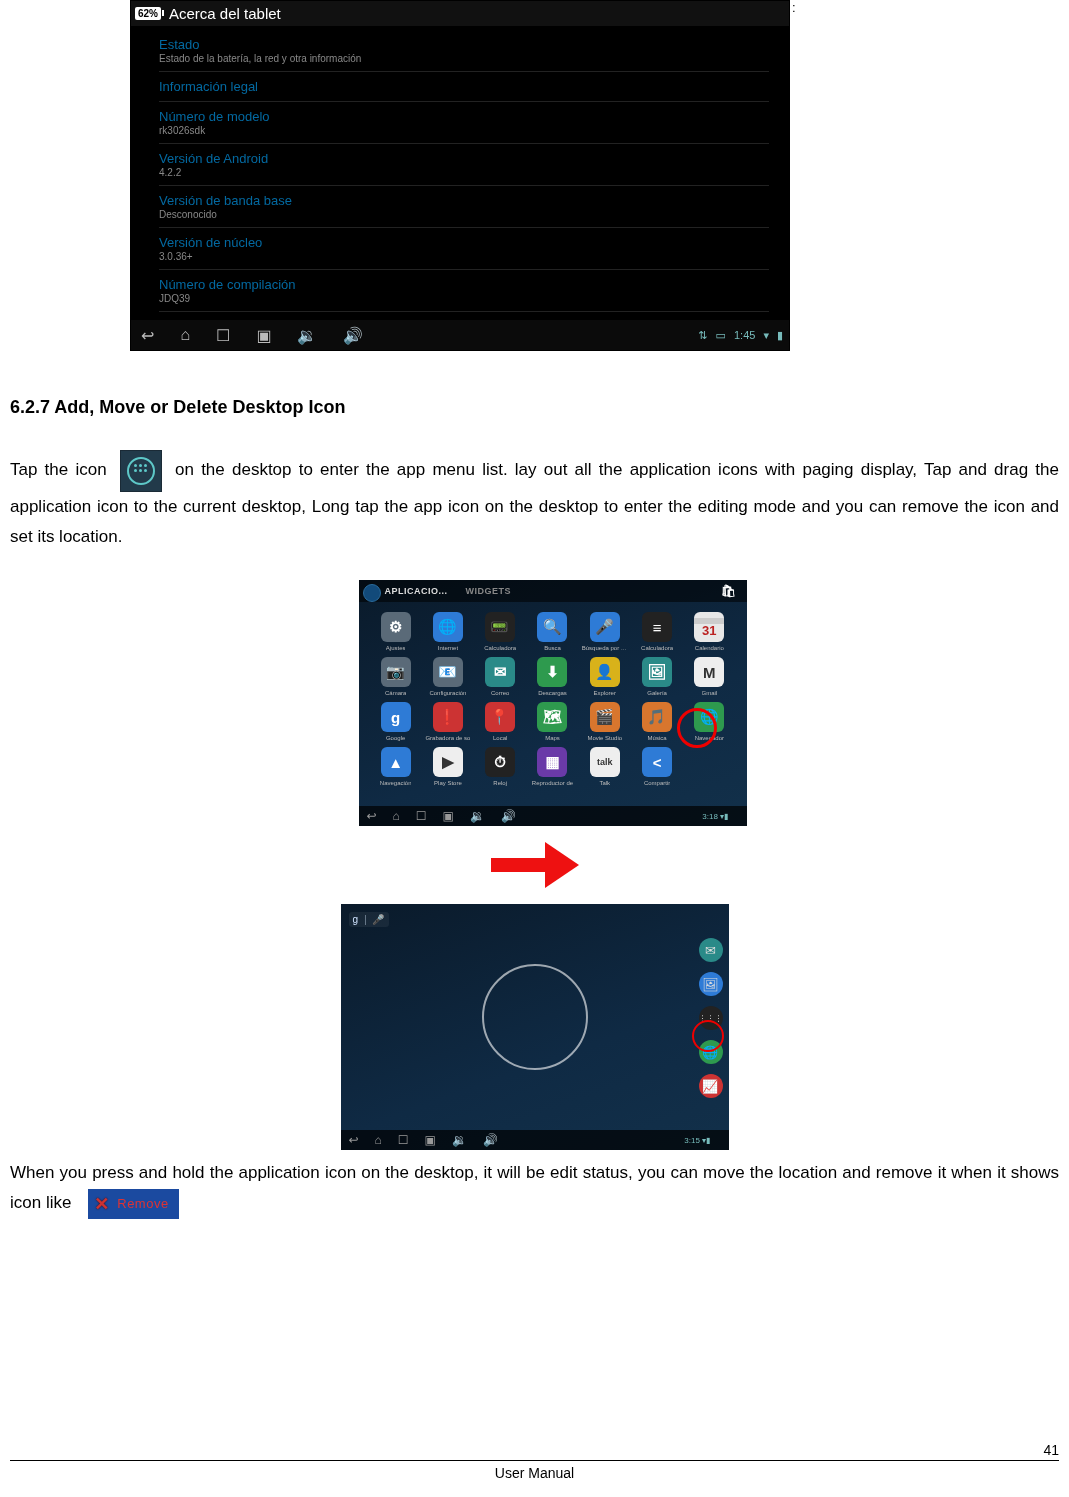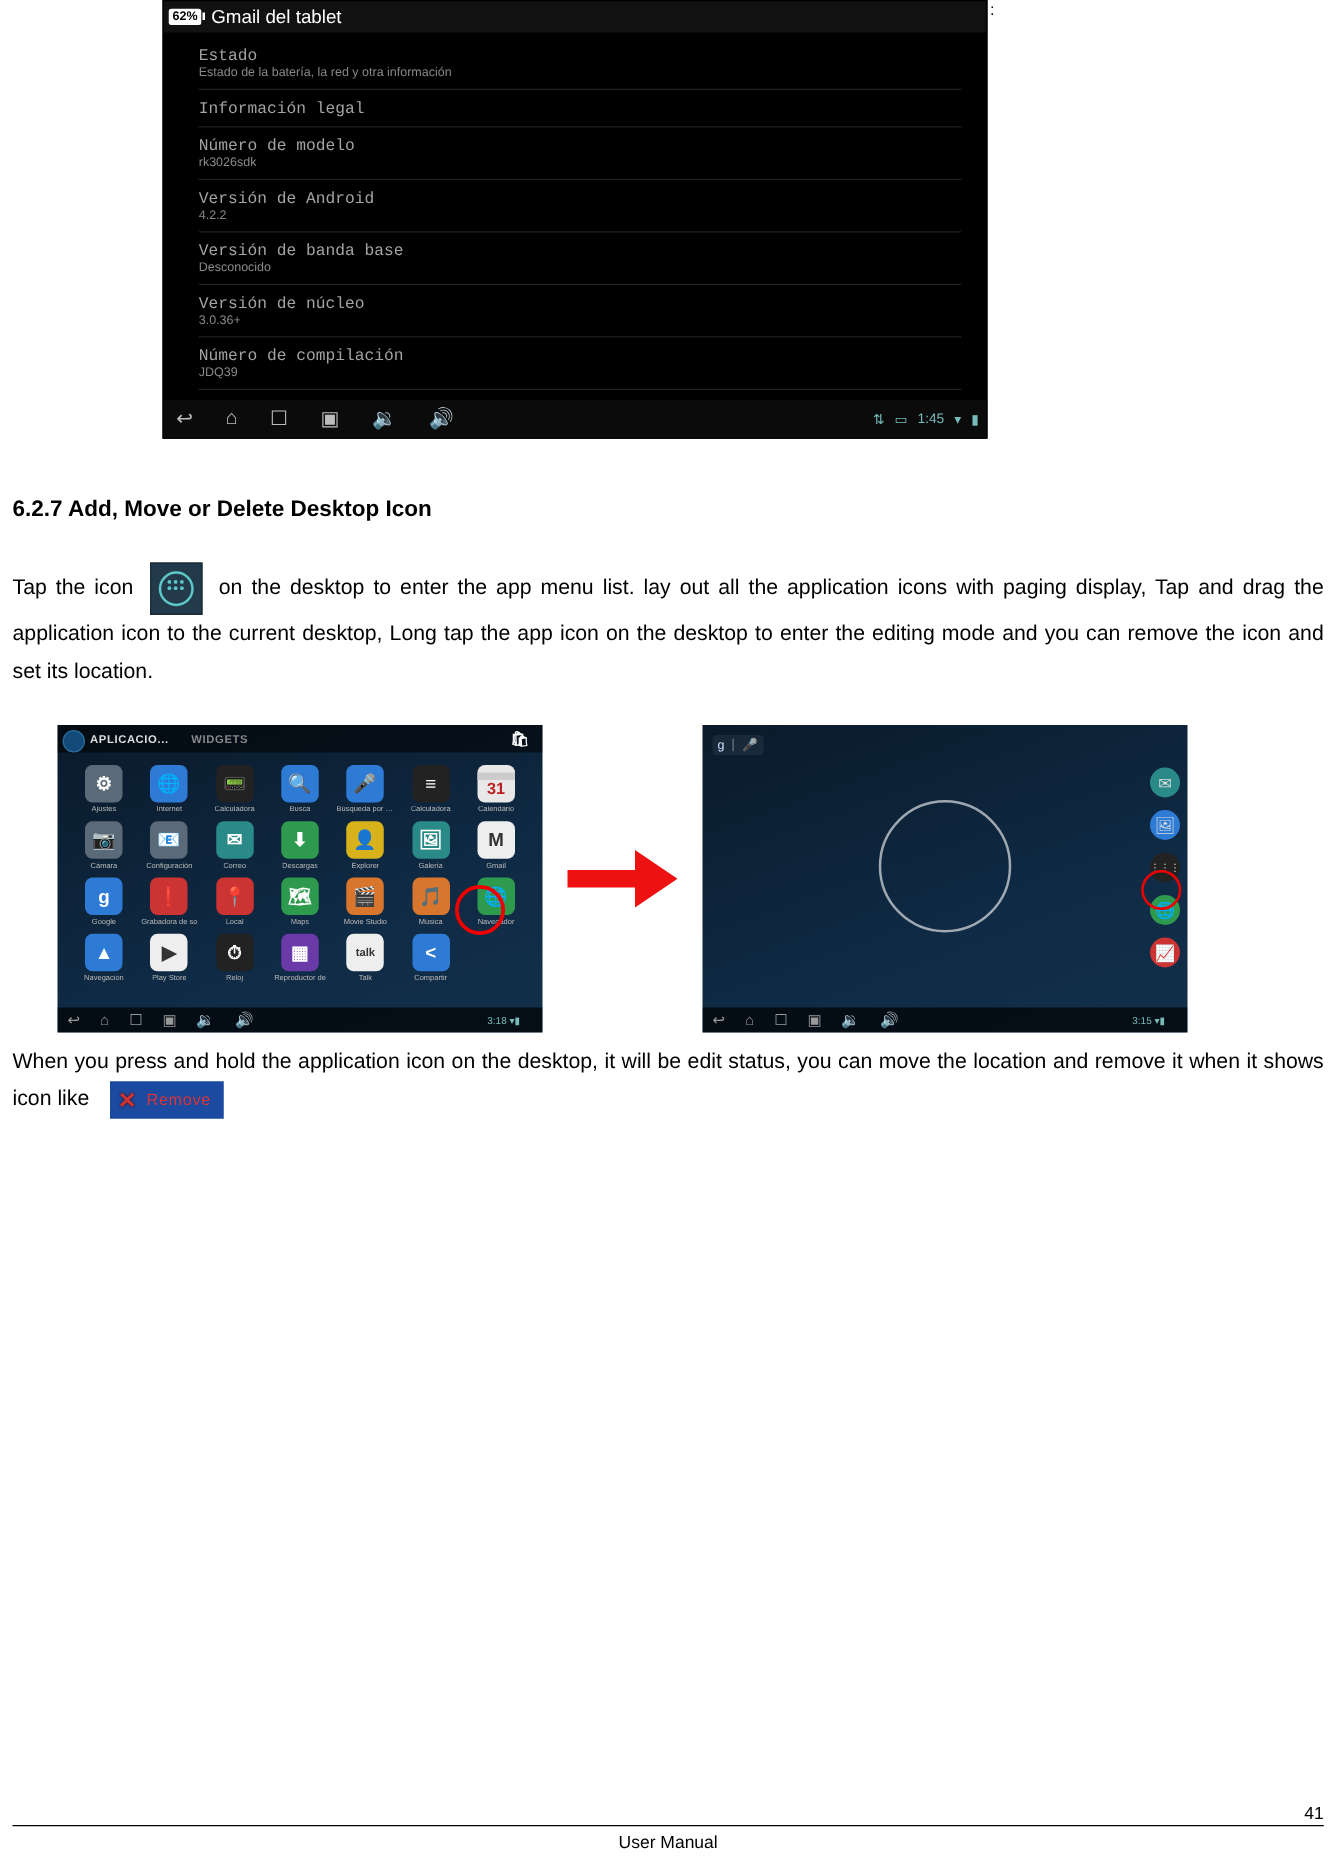--- a/index.html
+++ b/index.html
@@ -44,21 +44,21 @@
     content:"";
     position:absolute; right:-3px; top:3px;
     width:2px; height:6px; background:#fff;
   }
   .about-title { color: #fff; font-size: 15px; }
   .about-list { padding: 4px 20px 8px 28px; }
   .about-item {
     padding: 7px 0 7px 0;
     border-bottom: 1px solid #222;
   }
-  .about-item .t { color: #a3a3a3; font-size: 13px; font-family: Liberation Mono, monospace; }
+  .about-item .t { color: #0369a1; font-size: 13px; }
   .about-item .s { color: #888; font-size: 10px; margin-top:1px;}
   .about-navbar {
     height: 30px;
     background: #0b0b0b;
     display: flex;
     align-items: center;
     padding: 0 10px;
     gap: 26px;
     position: relative;
     color: #ccc;
@@ -108,20 +108,21 @@
   .apps-dots span:nth-child(3){left:10px;top:0}
   .apps-dots span:nth-child(4){left:0;top:5px}
   .apps-dots span:nth-child(5){left:5px;top:5px}
   .apps-dots span:nth-child(6){left:10px;top:5px}
 
   
   .shots-row{
     display:flex; align-items:center;
     margin-top:28px;
     gap:16px;
+    flex-direction:column;
   }
   .mini-shot{
     width:388px; height:246px;
     background: linear-gradient(160deg,#0a1a2a,#0f2a44 60%,#12304a);
     position:relative;
     color:#ddd;
     font-size:9px;
     overflow:hidden;
   }
   .mini-shot.left{ margin-left:36px; }
@@ -224,21 +225,21 @@
 </style>
 </head>
 <body>
 
 <div class="page">
 
   <div style="display:flex;align-items:flex-start">
     <div class="about-shot">
       <div class="about-header">
         <span class="battery-pill">62%</span>
-        <span class="about-title">Gmail del tablet</span>
+        <span class="about-title">Acerca del tablet</span>
       </div>
       <div class="about-list">
         <div class="about-item">
           <div class="t">Estado</div>
           <div class="s">Estado de la batería, la red y otra información</div>
         </div>
         <div class="about-item">
           <div class="t">Información legal</div>
         </div>
         <div class="about-item">

